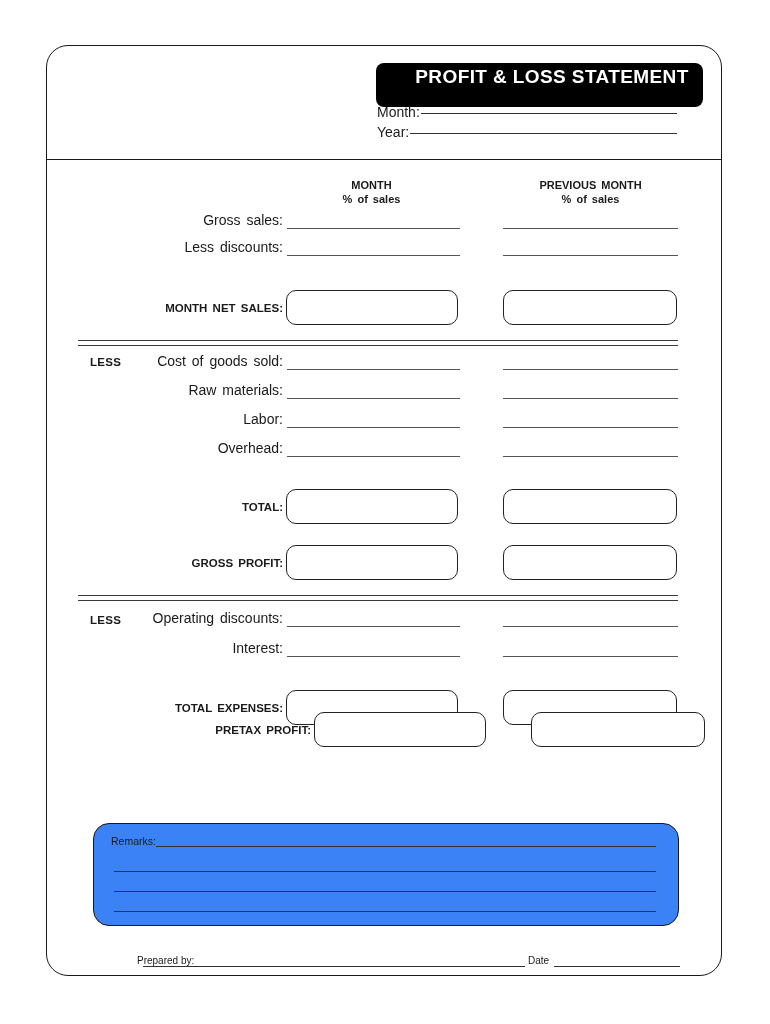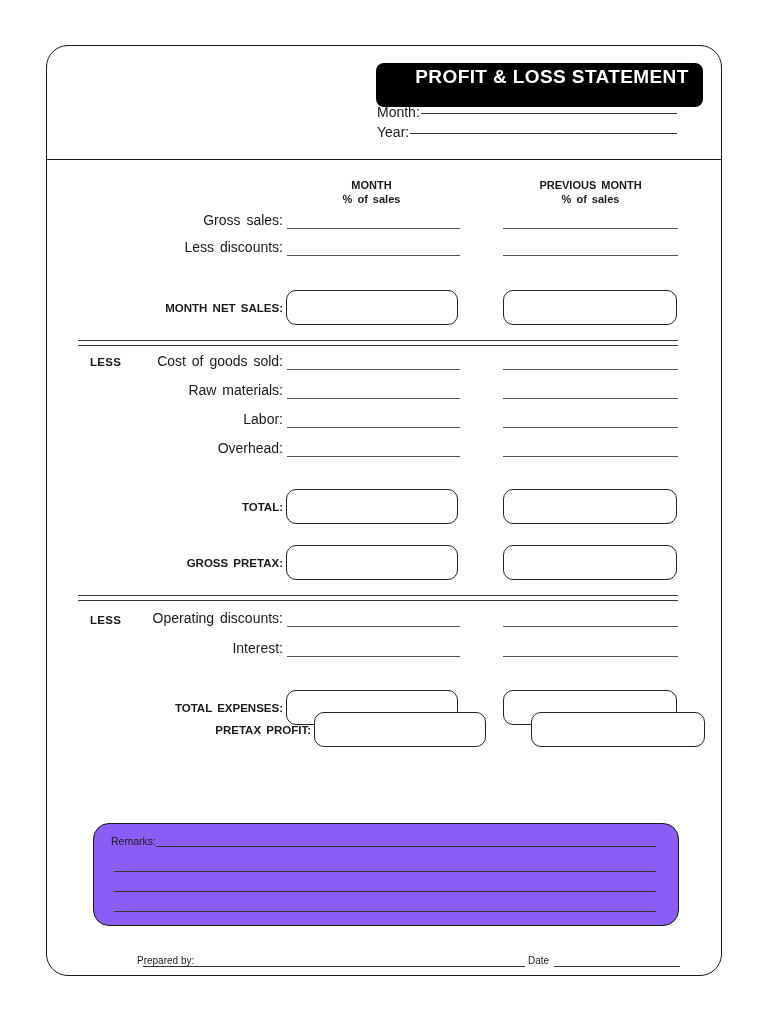--- a/index.html
+++ b/index.html
@@ -23,21 +23,21 @@
   .brow{position:absolute;left:0;width:770px;height:35px;}
   .brow .blabel{position:absolute;left:60px;width:223px;text-align:right;top:50%;
     transform:translateY(-50%);font-weight:bold;font-size:11.5px;word-spacing:2px;}
   .vbox{position:absolute;top:0;height:33px;border:1.7px solid #222;border-radius:10px;background:#fff;}
   .vbox.m{left:286px;width:170px;}
   .vbox.p{left:503px;width:172px;}
   .dsep{position:absolute;left:78px;width:600px;height:3.5px;
     border-top:1.5px solid #3a3a3a;border-bottom:1.5px solid #3a3a3a;}
   .less{position:absolute;left:90px;font-weight:bold;font-size:11.5px;letter-spacing:.3px;}
   .remarks{position:absolute;left:93px;top:823px;width:584px;height:101px;
-    border:1.6px solid #1a1a1a;border-radius:16px;background:#8b5cf6;}
+    border:1.6px solid #1a1a1a;border-radius:16px;background:#3b82f6;}
   .remarks .rem-row{position:absolute;left:17px;right:22px;top:9px;height:14px;display:flex;
     align-items:flex-end;font-size:10.5px;}
   .remarks .rem-row .fill{flex:1 1 auto;border-bottom:1px solid #333;height:2px;}
   .remarks .rline{position:absolute;left:20px;right:22px;height:0;border-bottom:1px solid #333;}
   .footer-row{position:absolute;left:93px;top:953px;width:587px;height:14px;font-size:10px;}
   .footer-row .flabel{position:absolute;bottom:1px;}
   .footer-row .fline{position:absolute;bottom:0;height:0;border-bottom:1px solid #333;}
 </style>
 </head>
 <body>
@@ -108,21 +108,21 @@
     <span class="pline"></span>
   </div>
 
   <div class="brow" style="top:489px;">
     <span class="blabel">TOTAL:</span>
     <span class="vbox m"></span>
     <span class="vbox p"></span>
   </div>
 
   <div class="brow" style="top:545px;">
-    <span class="blabel">GROSS PRETAX:</span>
+    <span class="blabel">GROSS PROFIT:</span>
     <span class="vbox m"></span>
     <span class="vbox p"></span>
   </div>
 
   <div class="dsep" style="top:595px;"></div>
   <div class="less" style="top:614px;">LESS</div>
 
   <div class="frow" style="top:614px;">
     <span class="rlabel">Operating discounts:</span>
     <span class="mline"></span>

